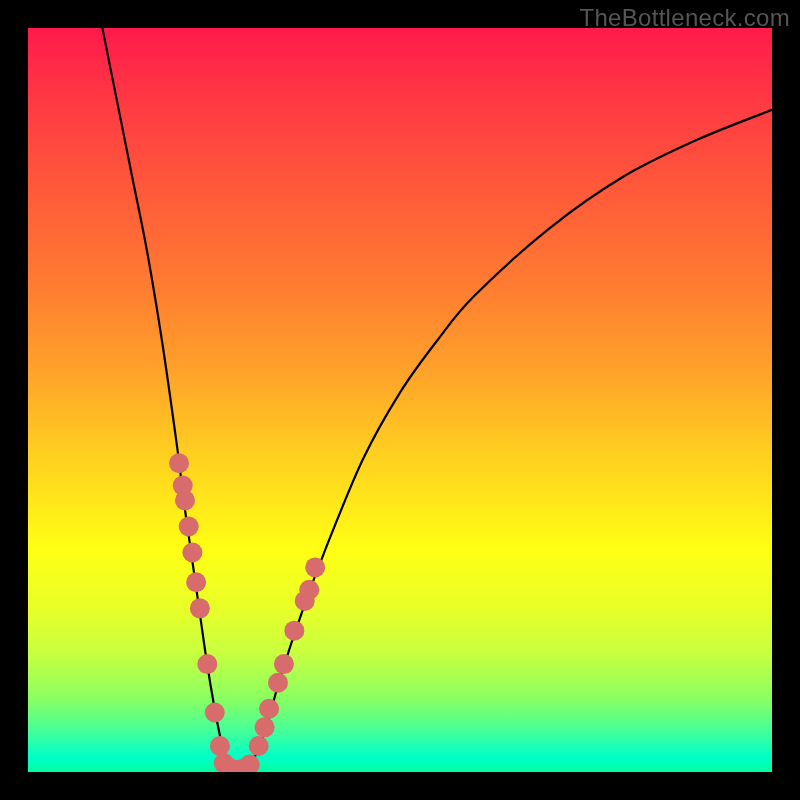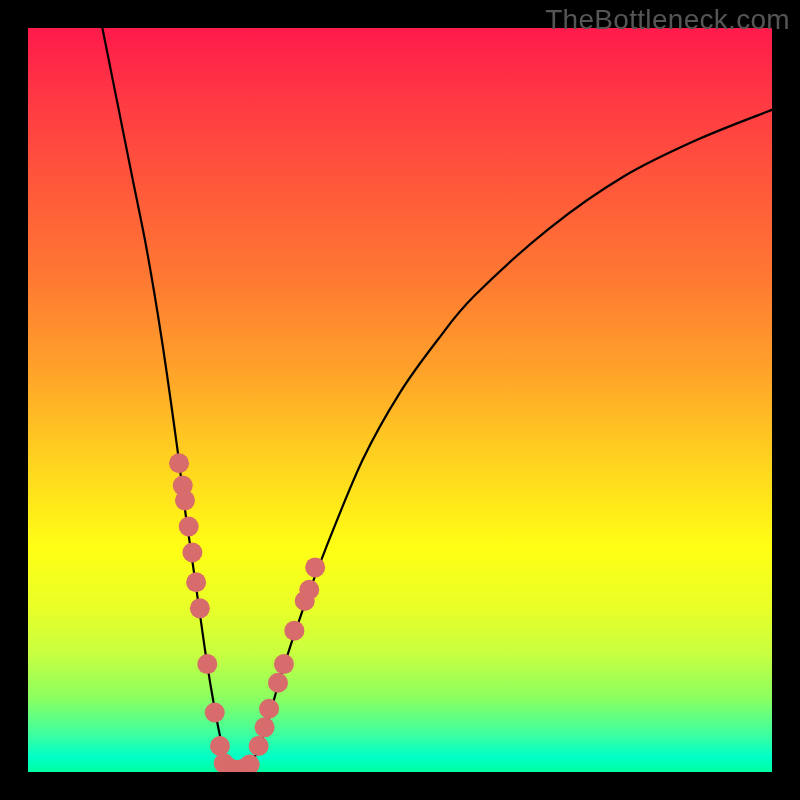--- a/index.html
+++ b/index.html
@@ -38,21 +38,21 @@
       #8cff60 90%,
       #3cffa0 95%,
       #00ffc8 98%,
       #00ffa0 100%);
   }
   .watermark {
     position: absolute;
     top: 4px;
     right: 10px;
     color: #555;
-    font-size: 28px;
+    font-size: 24px;
     font-weight: 500;
     letter-spacing: 0.3px;
     user-select: none;
     text-align: center;
   }
   svg.overlay {
     position: absolute;
     top: 0;
     left: 0;
   }

